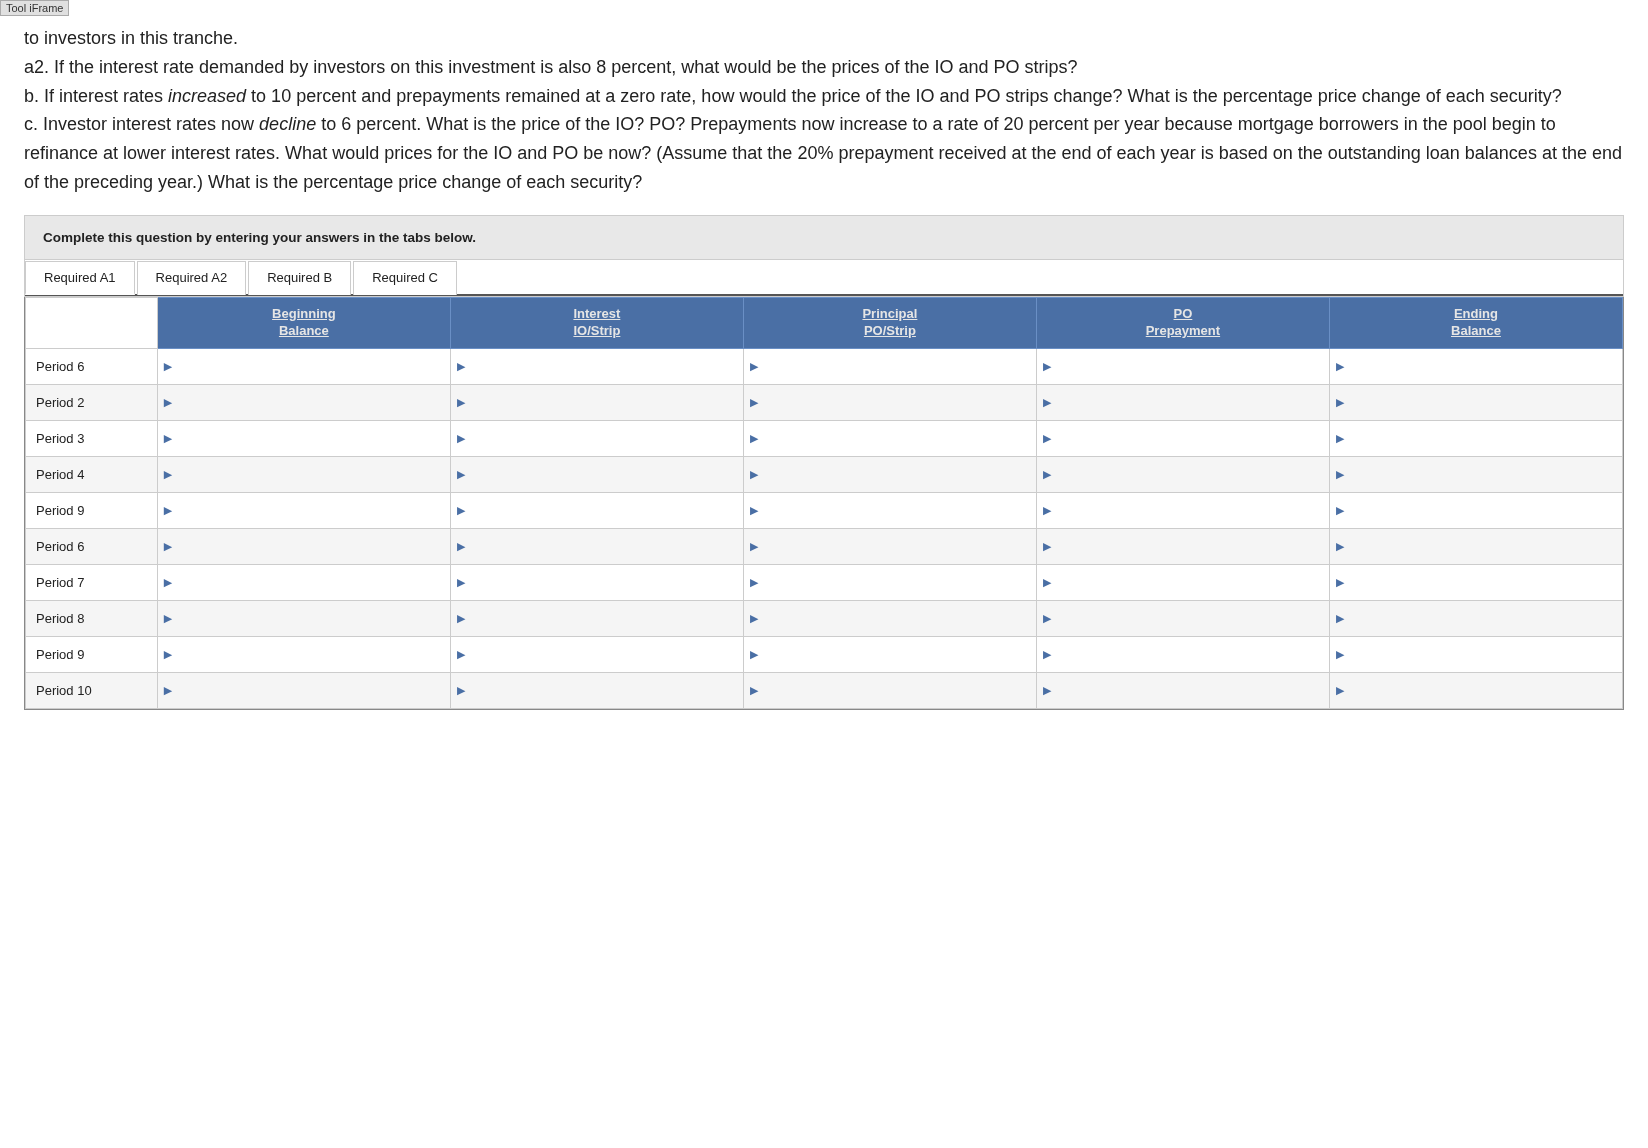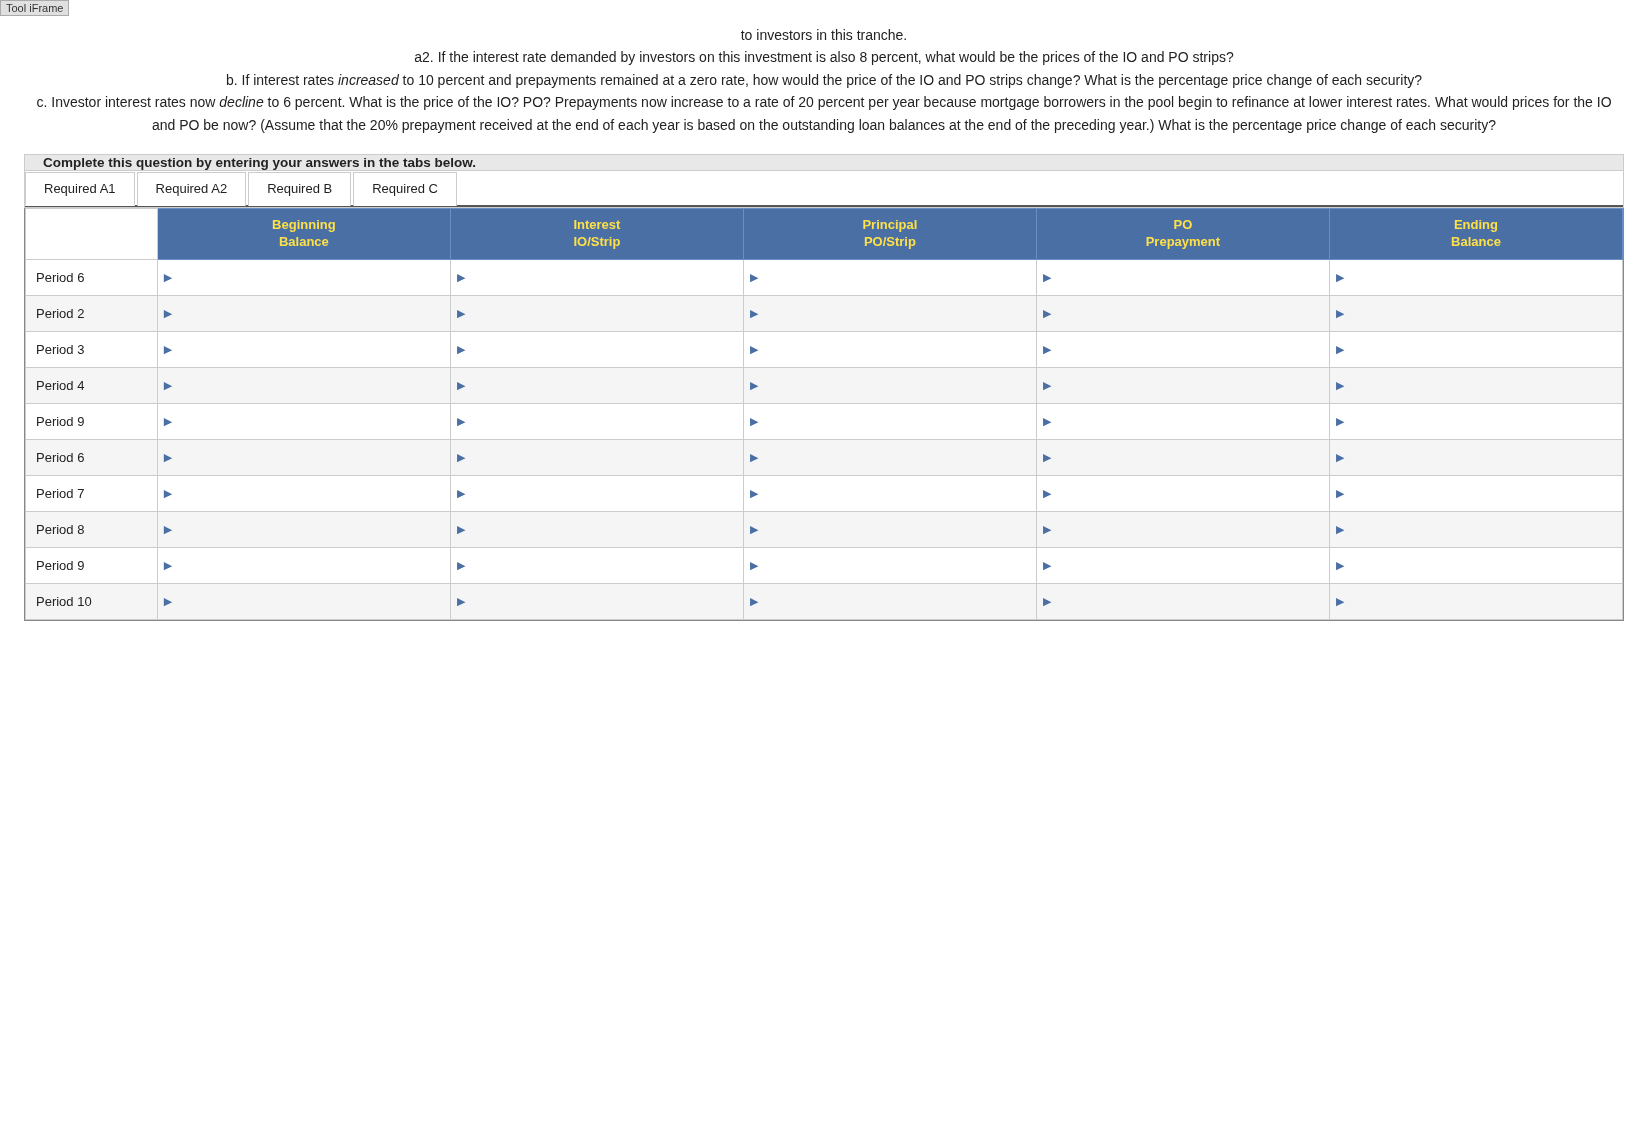--- a/index.html
+++ b/index.html
@@ -22,35 +22,34 @@
       padding: 1px 5px;
       color: #333;
       z-index: 10;
     }
 
     .page-wrapper {
       padding: 10px 24px 24px 24px;
     }
 
     .intro-text {
-      font-size: 14px;
+      font-size: 18px;
       line-height: 1.6;
       margin-bottom: 18px;
       margin-top: 14px;
-      text-align: center;
     }
 
     .intro-text i {
       font-style: italic;
     }
 
     .instruction-box {
       background: #e8e8e8;
       border: 1px solid #ccc;
-      padding: 0 18px;
+      padding: 14px 18px;
       margin-bottom: 0;
       font-weight: bold;
       font-size: 13.5px;
     }
 
     .tabs-container {
       border: 1px solid #ccc;
       border-top: none;
       margin-bottom: 0;
     }
@@ -94,21 +93,22 @@
     }
 
     table {
       width: 100%;
       border-collapse: collapse;
       font-size: 13px;
     }
 
     table thead tr {
       background: #4a6fa5;
-      color: #fde047;
+      color: #e5e5e5;
+      text-decoration: underline;
     }
 
     table thead th {
       padding: 8px 10px;
       text-align: center;
       border: 1px solid #6a8fc5;
       font-weight: bold;
       line-height: 1.3;
     }
 

